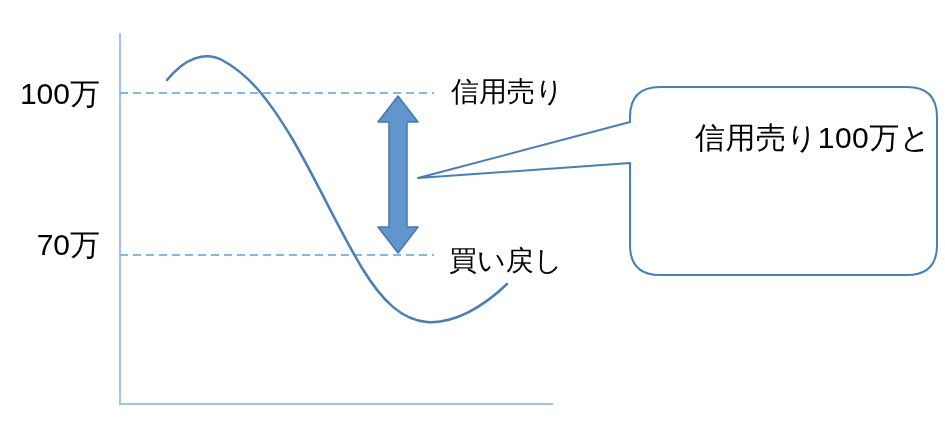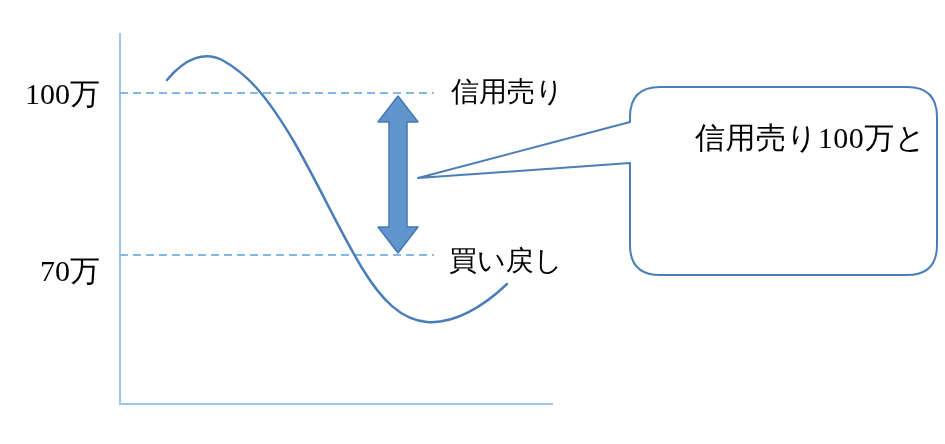--- a/index.html
+++ b/index.html
@@ -3,21 +3,21 @@
 <meta charset="utf-8">
 <style>
   * { margin: 0; padding: 0; box-sizing: border-box; }
   html, body { background: #ffffff; }
   .canvas {
     position: relative;
     width: 945px;
     height: 444px;
     background: #ffffff;
     overflow: hidden;
-    font-family: Liberation Serif, serif;
+    font-family: Liberation Sans, sans-serif;
     color: #000000;
     padding-left: 36px;
   }
   .diagram-svg {
     position: absolute;
     left: 0; top: 0;
     width: 945px; height: 444px;
   }
   .lbl {
     position: absolute;
@@ -25,21 +25,21 @@
     white-space: nowrap;
   }
   .axis-value {
     left: 8px;
     width: 92px;
     text-align: right;
     font-size: 30px;
     line-height: 34px;
   }
   .axis-value.upper { top: 77px; }
-  .axis-value.lower { top: 254px; }
+  .axis-value.lower { top: 228px; }
   .level-label {
     font-size: 28px;
     line-height: 32px;
   }
   .level-label.upper { left: 451px; top: 76px; }
   .level-label.lower { left: 449px; top: 245px; }
   .callout-text {
     position: absolute;
     left: 695px;
     top: 118px;

